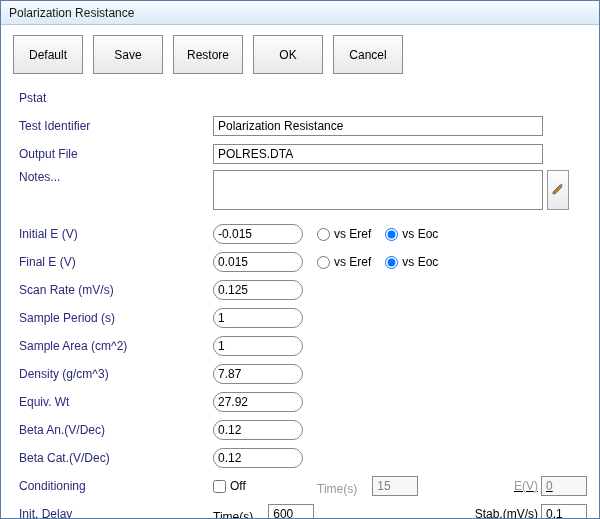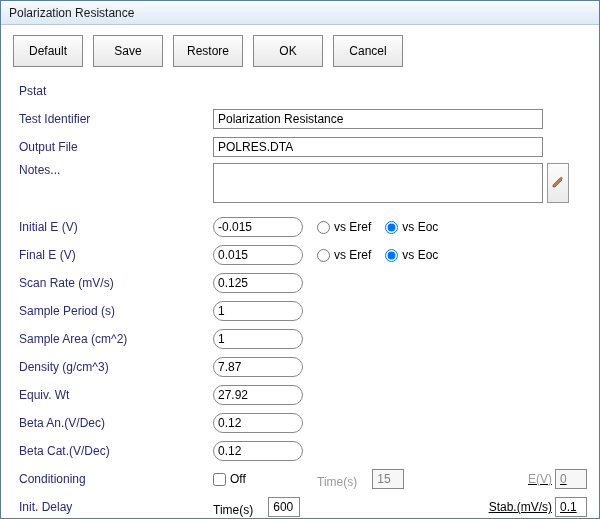--- a/index.html
+++ b/index.html
@@ -7,34 +7,34 @@
   body { font-family: "Segoe UI", Tahoma, sans-serif; font-size: 12px; color: #000; background: #fff; }
   .window { width: 600px; height: 519px; border: 1px solid #5a7ca0; background: #fff; display: flex; flex-direction: column; }
   .titlebar {
     height: 24px; line-height: 24px; padding: 0 8px;
     background: linear-gradient(to bottom, #f7fbff, #dce9f7);
     border-bottom: 1px solid #b9c9da; font-size: 12px; color: #1a1a1a;
   }
   .content { flex: 1; padding: 10px 12px 8px 12px; overflow: hidden; }
   .toolbar { display: flex; gap: 10px; margin-bottom: 12px; }
   .btn {
-    min-width: 70px; height: 32px; padding: 0 10px;
+    min-width: 70px; height: 39px; padding: 0 10px;
     border: 1px solid #8a8a8a; background: linear-gradient(#fdfdfd,#e8e8e8);
     font-family: inherit; font-size: 12px; cursor: pointer;
   }
   .row { display: flex; align-items: center; min-height: 24px; margin-bottom: 4px; }
   .col-label { width: 200px; padding-left: 6px; color: #2a2a7a; font-size: 12px; }
   .col-field { flex: 1; display: flex; align-items: center; gap: 14px; }
   .tinput {
     height: 20px; padding: 1px 4px; font-family: inherit; font-size: 12px;
     border: 1px solid #888; background: #fff;
   }
   .tinput.w-wide { width: 330px; }
   .tinput.w-num  { width: 90px; border-radius: 10px; }
-  .tinput.w-sm   { width: 32px; }
+  .tinput.w-sm   { width: 46px; }
   .tinput[disabled] { color: #808080; background: #f7f7f7; }
   .notes-area {
     width: 330px; height: 40px; border: 1px solid #888; background: #fff;
     font-family: inherit; font-size: 12px; padding: 2px 4px; resize: none;
   }
   .notes-btn {
     width: 22px; height: 40px; border: 1px solid #999;
     background: linear-gradient(#fdfdfd,#eaeaea);
     display:flex; align-items:center; justify-content:center; cursor:pointer;
   }

